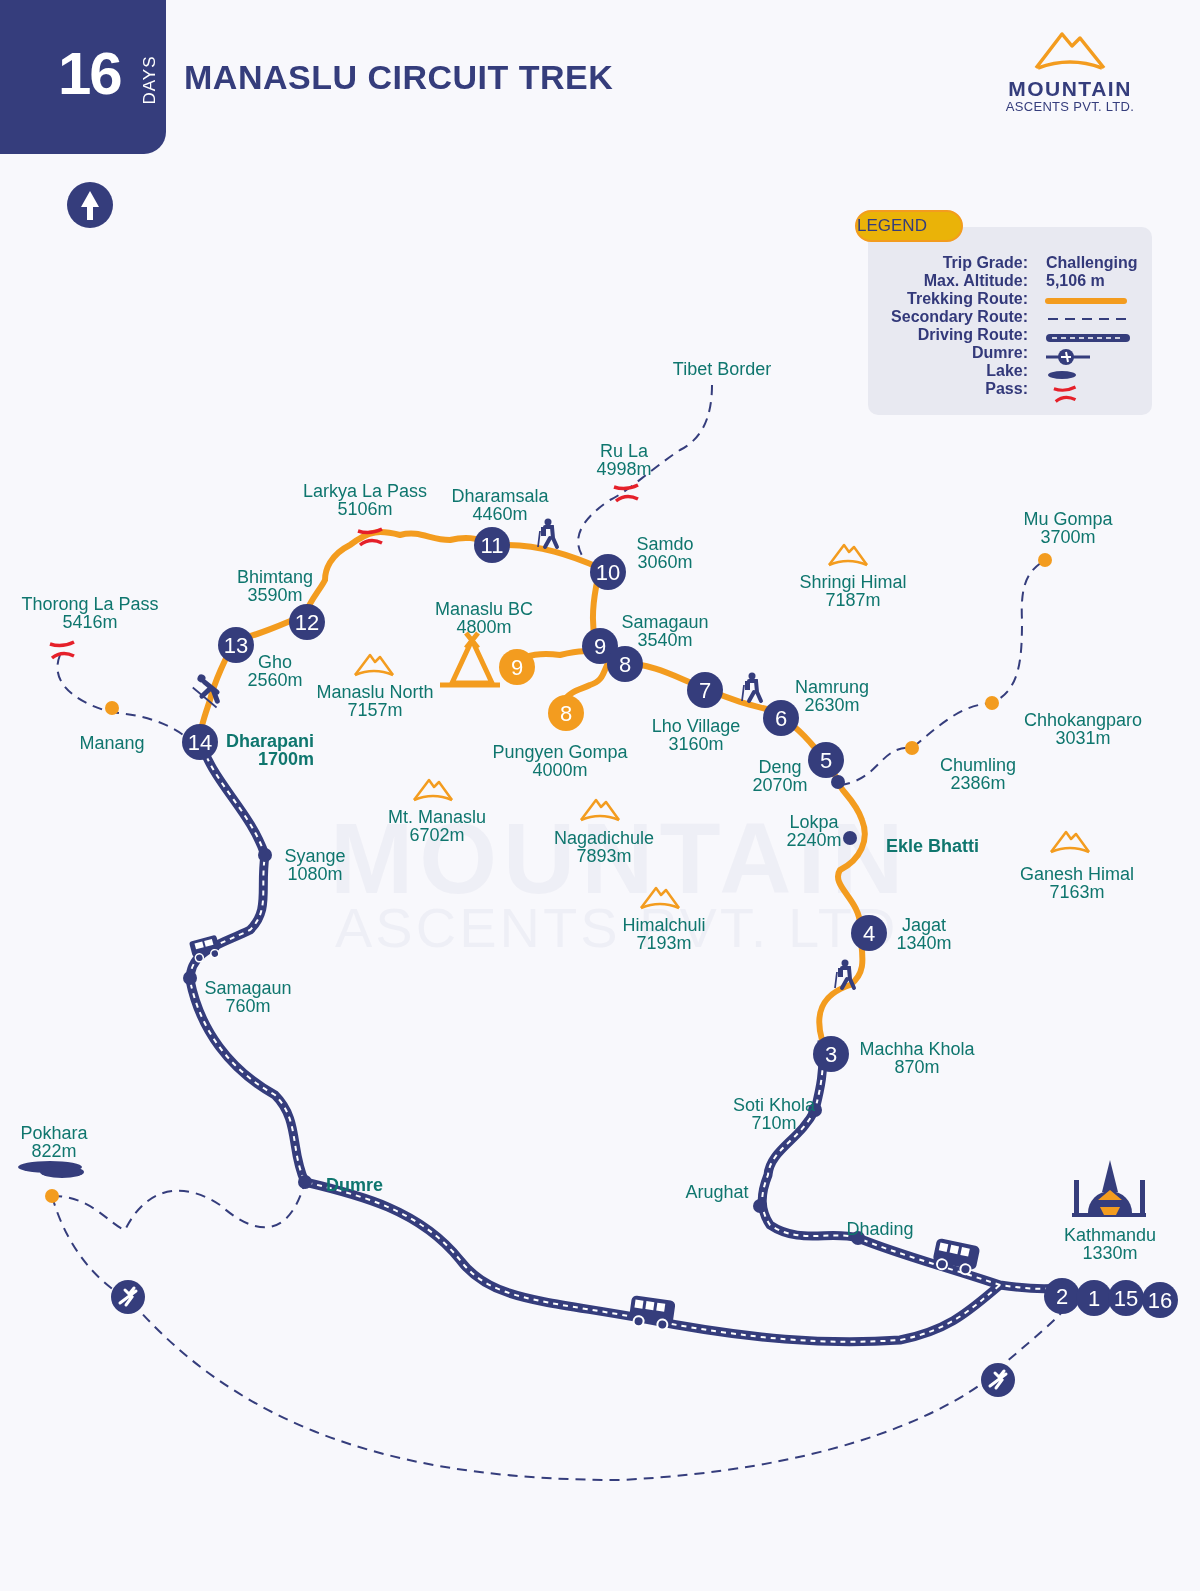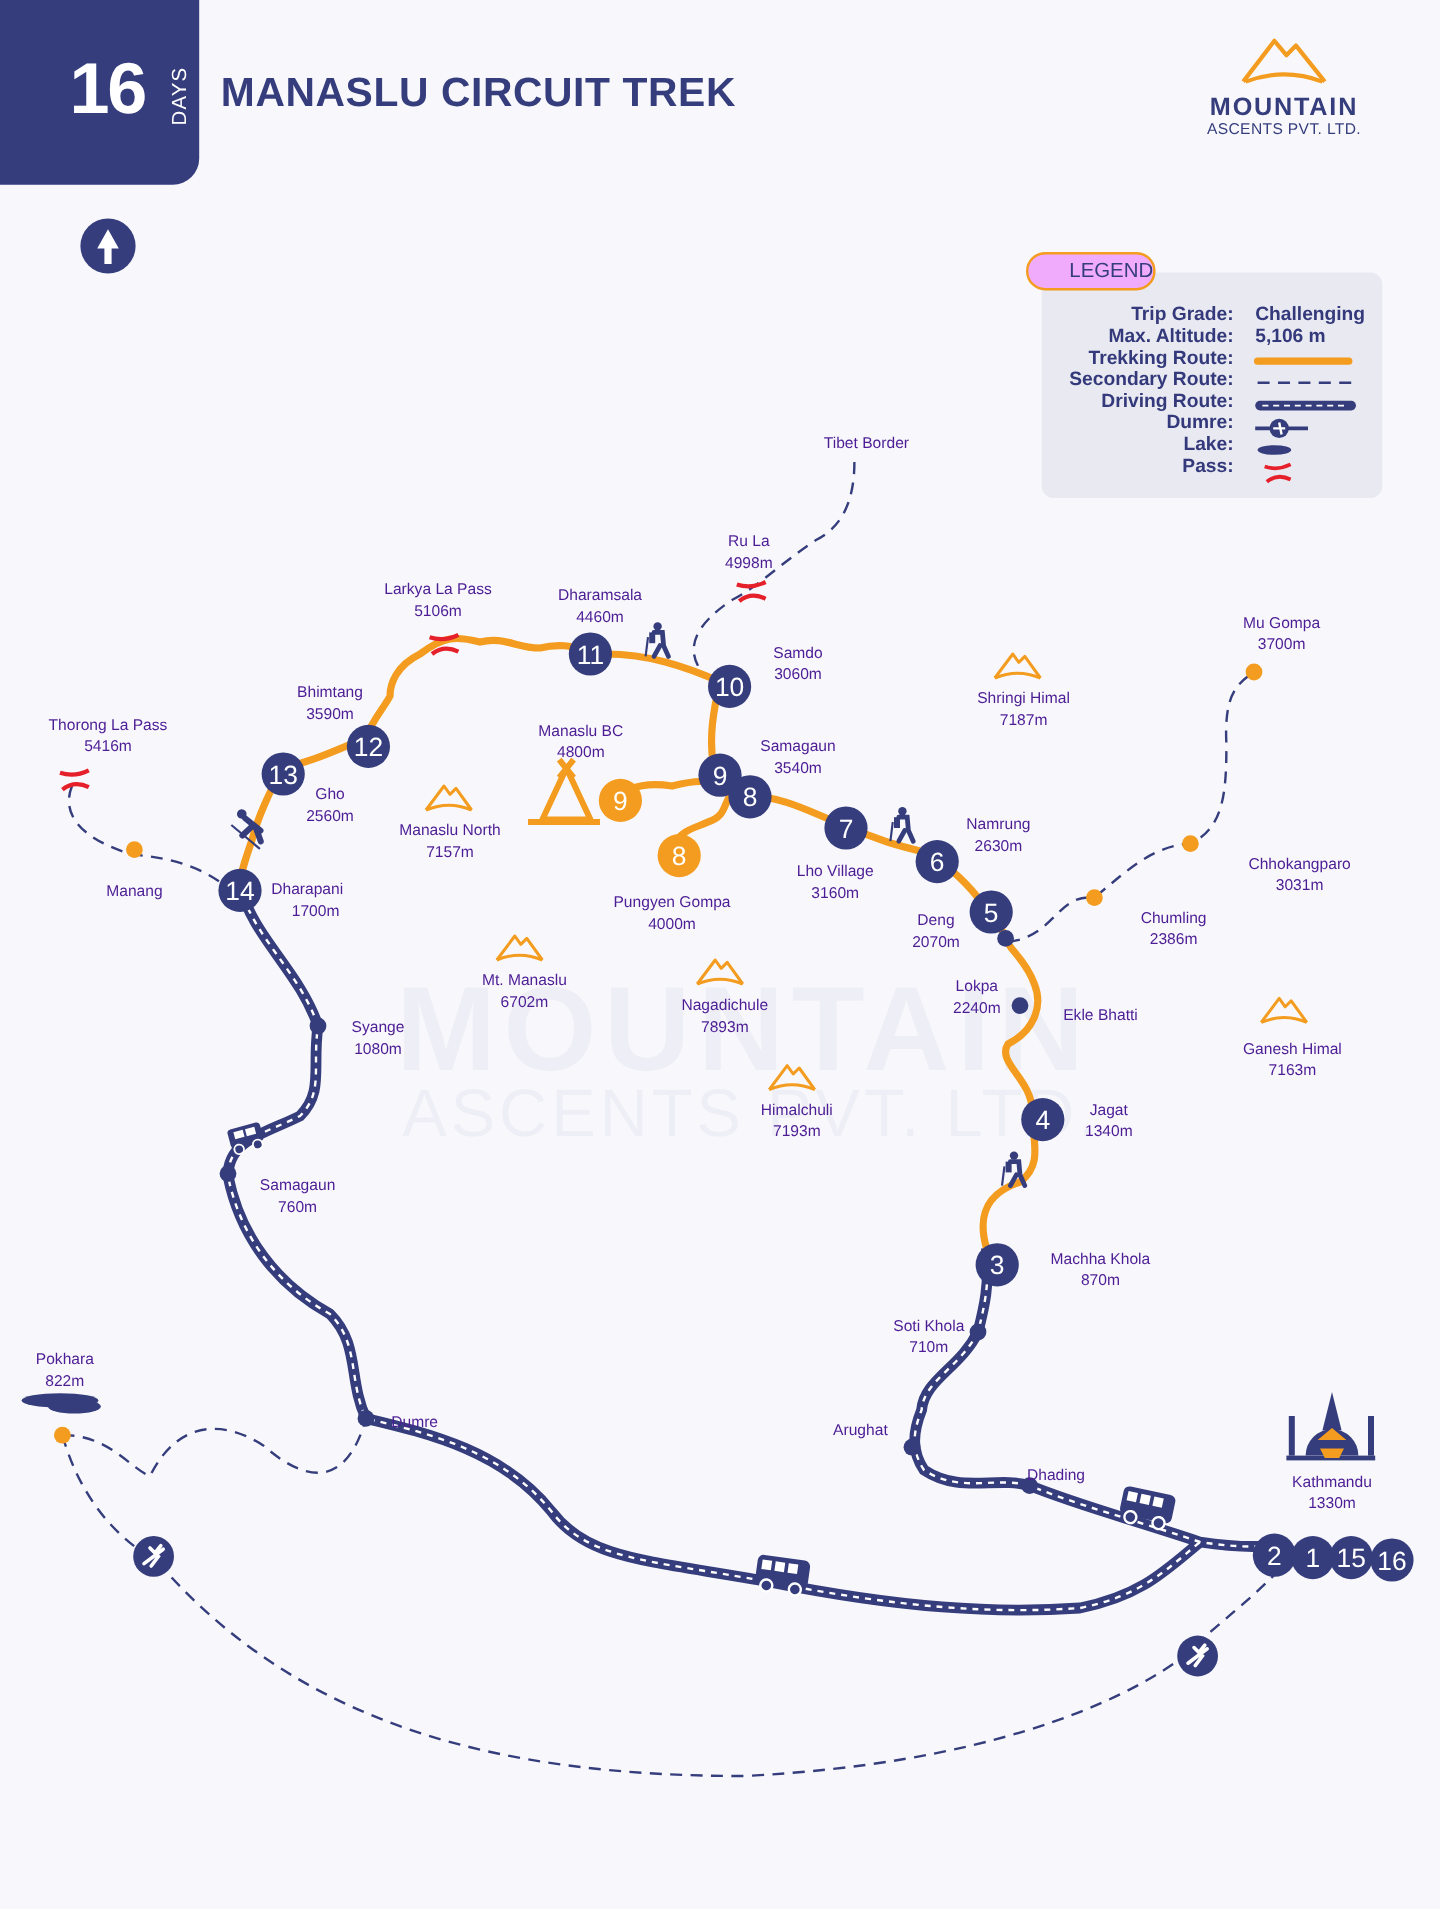--- a/index.html
+++ b/index.html
@@ -6,27 +6,27 @@
   body{width:1200px;height:1591px;position:relative;overflow:hidden;font-family:"Liberation Sans","DejaVu Sans",sans-serif;color:#33397a;}
   .days-box{position:absolute;left:0;top:0;width:166px;height:154px;background:#353d7c;border-bottom-right-radius:22px;}
   .days-num{position:absolute;left:58px;top:44px;font-size:60px;font-weight:bold;color:#fff;letter-spacing:-2px;line-height:1;}
   .days-word{position:absolute;left:120px;top:70px;transform:rotate(-90deg);transform-origin:center;font-size:17px;color:#fff;letter-spacing:1px;width:60px;text-align:center;}
   .title{position:absolute;left:184px;top:58px;font-size:34px;font-weight:bold;color:#353d7c;letter-spacing:0.5px;}
   .north{position:absolute;left:67px;top:182px;width:46px;height:46px;border-radius:50%;background:#353d7c;}
   .logo{position:absolute;left:1005px;top:28px;width:130px;text-align:center;}
   .logo-name{font-size:21px;font-weight:bold;color:#353d7c;letter-spacing:1.5px;line-height:1;margin-top:2px;}
   .logo-sub{font-size:13px;color:#353d7c;letter-spacing:0.3px;}
   .legend-panel{position:absolute;left:868px;top:227px;width:284px;height:188px;background:#e8e9f1;border-radius:10px;}
-  .legend-tag{position:absolute;left:855px;top:210px;width:108px;height:32px;border:2px solid #f39c1f;border-radius:16px;background:#f0abfc;box-sizing:border-box;font-size:17px;line-height:28px;text-align:right;color:#353d7c;}
+  .legend-tag{position:absolute;left:855px;top:210px;width:108px;height:32px;border:2px solid #f39c1f;border-radius:16px;background:#eab308;box-sizing:border-box;font-size:17px;line-height:28px;text-align:left;color:#353d7c;}
   .lg-row{position:absolute;left:870px;width:280px;height:18px;font-size:16px;line-height:18px;font-weight:bold;}
   .lg-label{position:absolute;right:122px;white-space:nowrap;}
   .lg-val{position:absolute;left:176px;white-space:nowrap;}
   svg.map{position:absolute;left:0;top:0;}
-  .lbl{position:absolute;font-size:13px;line-height:18px;text-align:center;white-space:nowrap;color:#4c1d95;transform:translateX(-50%);}
-  .lbl.left{transform:none;text-align:center;}
+  .lbl{position:absolute;font-size:18px;line-height:18px;text-align:center;white-space:nowrap;color:#0f766e;transform:translateX(-50%);}
+  .lbl.left{transform:none;text-align:right;font-weight:bold;}
   .wm{position:absolute;left:330px;top:808px;font-size:100px;font-weight:bold;color:#353d7c;opacity:0.045;letter-spacing:6px;line-height:1;}
   .wm2{position:absolute;left:335px;top:900px;font-size:56px;color:#353d7c;opacity:0.045;letter-spacing:3px;line-height:1;}
 </style>
 </head>
 <body>
 
 <div class="days-box">
   <div class="days-num">16</div>
   <div class="days-word">DAYS</div>
 </div>

